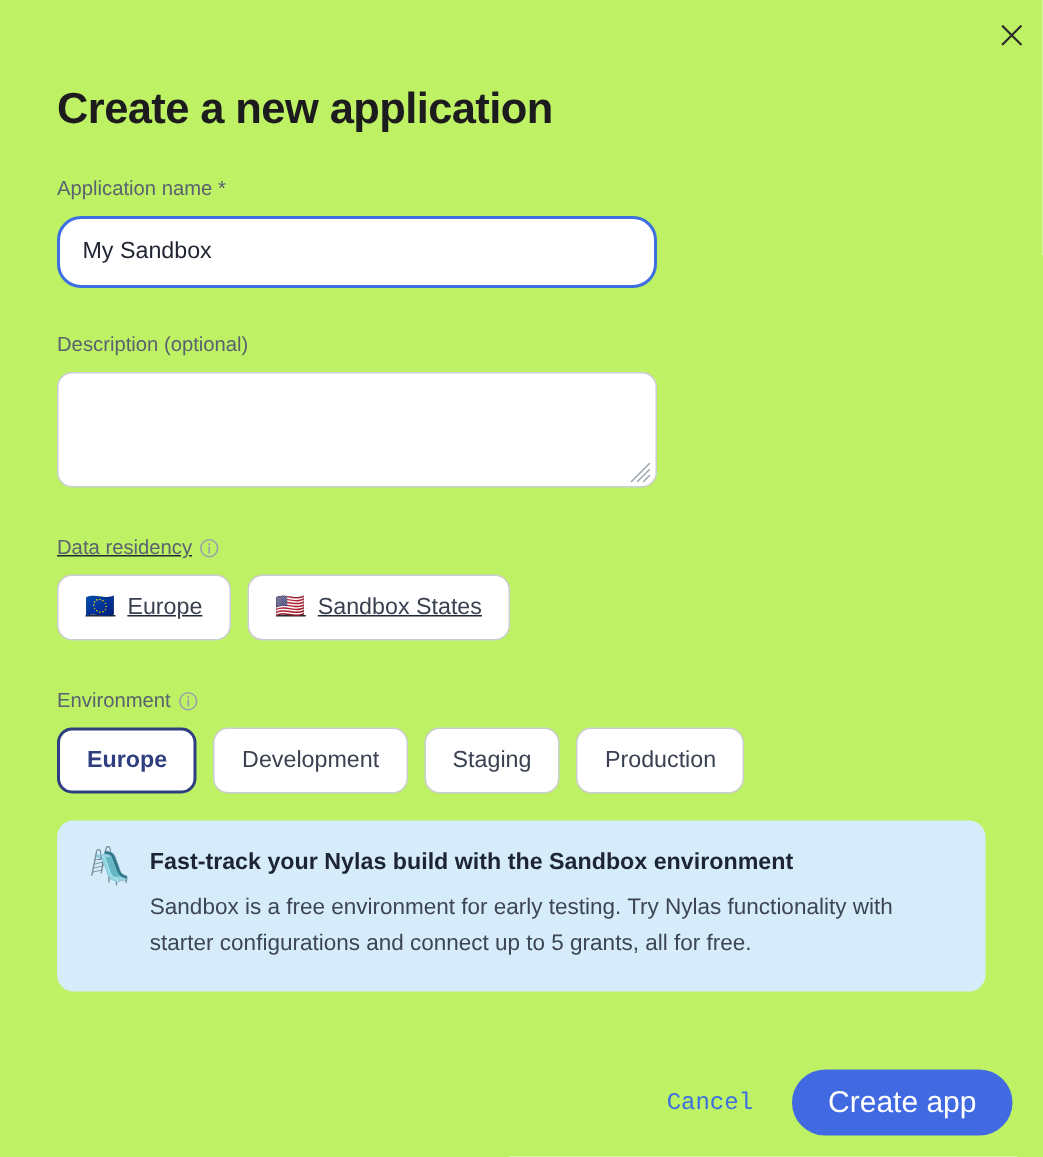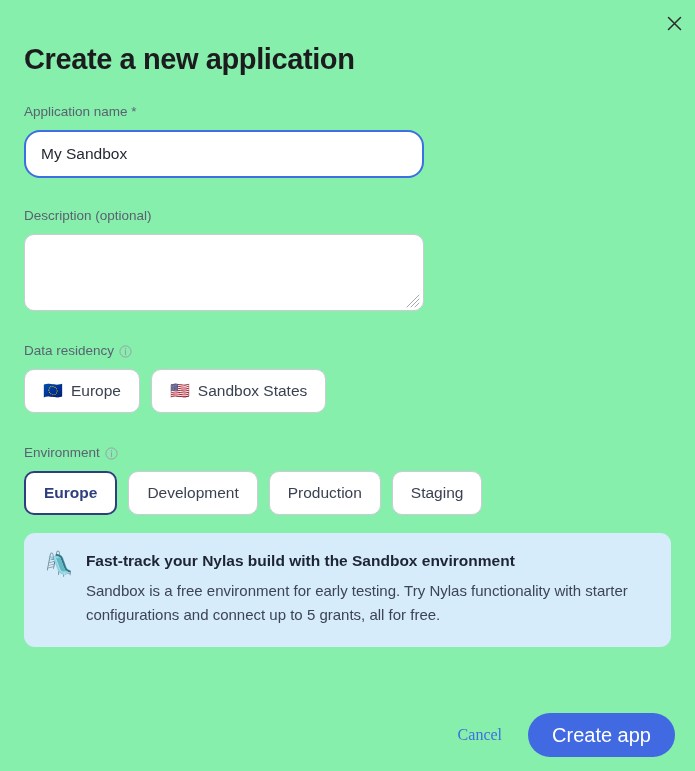--- a/index.html
+++ b/index.html
@@ -13,22 +13,22 @@
     background: #ffffff;
     font-family: "Liberation Sans", sans-serif;
     color: #1f2937;
     overflow: hidden;
     position: relative;
   }
 
   .modal {
     position: absolute;
     inset: 0;
-    background: #86efac;
-    padding: 4px;
+    background: #bef264;
+    padding: 18px;
   }
 
   
   .close-btn {
     position: absolute;
     top: 10px;
     right: 8px;
     width: 26px;
     height: 26px;
     display: flex;
@@ -198,21 +198,21 @@
     align-items: center;
     justify-content: flex-end;
     gap: 18px;
     padding: 0 20px;
   }
   .btn-cancel {
     border: none;
     background: transparent;
     color: #3d6fe0;
     font-size: 16px;
-    font-family: Liberation Serif, serif;
+    font-family: Liberation Mono, monospace;
     padding: 10px 8px;
     cursor: pointer;
   }
   .btn-primary {
     border: none;
     background: #4169e1;
     color: #ffffff;
     font-size: 20px;
     font-family: "Liberation Sans", sans-serif;
     height: 44px;
@@ -252,21 +252,21 @@
       <div class="textarea-wrap">
         <textarea class="text-area" placeholder="" style=""></textarea>
         <span class="resize-grip">
           <svg width="14" height="14" viewBox="0 0 14 14" fill="none">
             <path d="M13 5 L5 13 M13 9 L9 13 M13 1 L1 13" stroke="#9aa0ab" stroke-width="0.9" stroke-linecap="round"></path>
           </svg>
         </span>
       </div>
     </div>
 
-    <div class="field" style="padding-top:31px;">
+    <div class="field" style="padding-top:31px;text-decoration:underline;">
       <div class="field-label">
         <span>Data residency</span>
         <span class="info-icon">
           <svg width="13" height="13" viewBox="0 0 13 13" fill="none">
             <circle cx="6.5" cy="6.5" r="5.6" stroke="#9aa0ab" stroke-width="1"></circle>
             <circle cx="6.5" cy="3.7" r="0.75" fill="#9aa0ab"></circle>
             <path d="M6.5 5.6 V9.6" stroke="#9aa0ab" stroke-width="1.1" stroke-linecap="round"></path>
           </svg>
         </span>
       </div>
@@ -294,24 +294,24 @@
         </span>
       </div>
       <div class="chip-row">
         <button class="chip selected">
           <span>Europe</span>
         </button>
         <button class="chip">
           <span>Development</span>
         </button>
         <button class="chip">
+          <span>Staging</span>
+        </button>
+        <button class="chip">
           <span>Production</span>
-        </button>
-        <button class="chip">
-          <span>Staging</span>
         </button>
       </div>
     </div>
 
   </div>
 
   <div style="height:18px;"></div>
   <div class="banner">
     <span class="banner-icon">🛝</span>
     <div class="banner-text">

